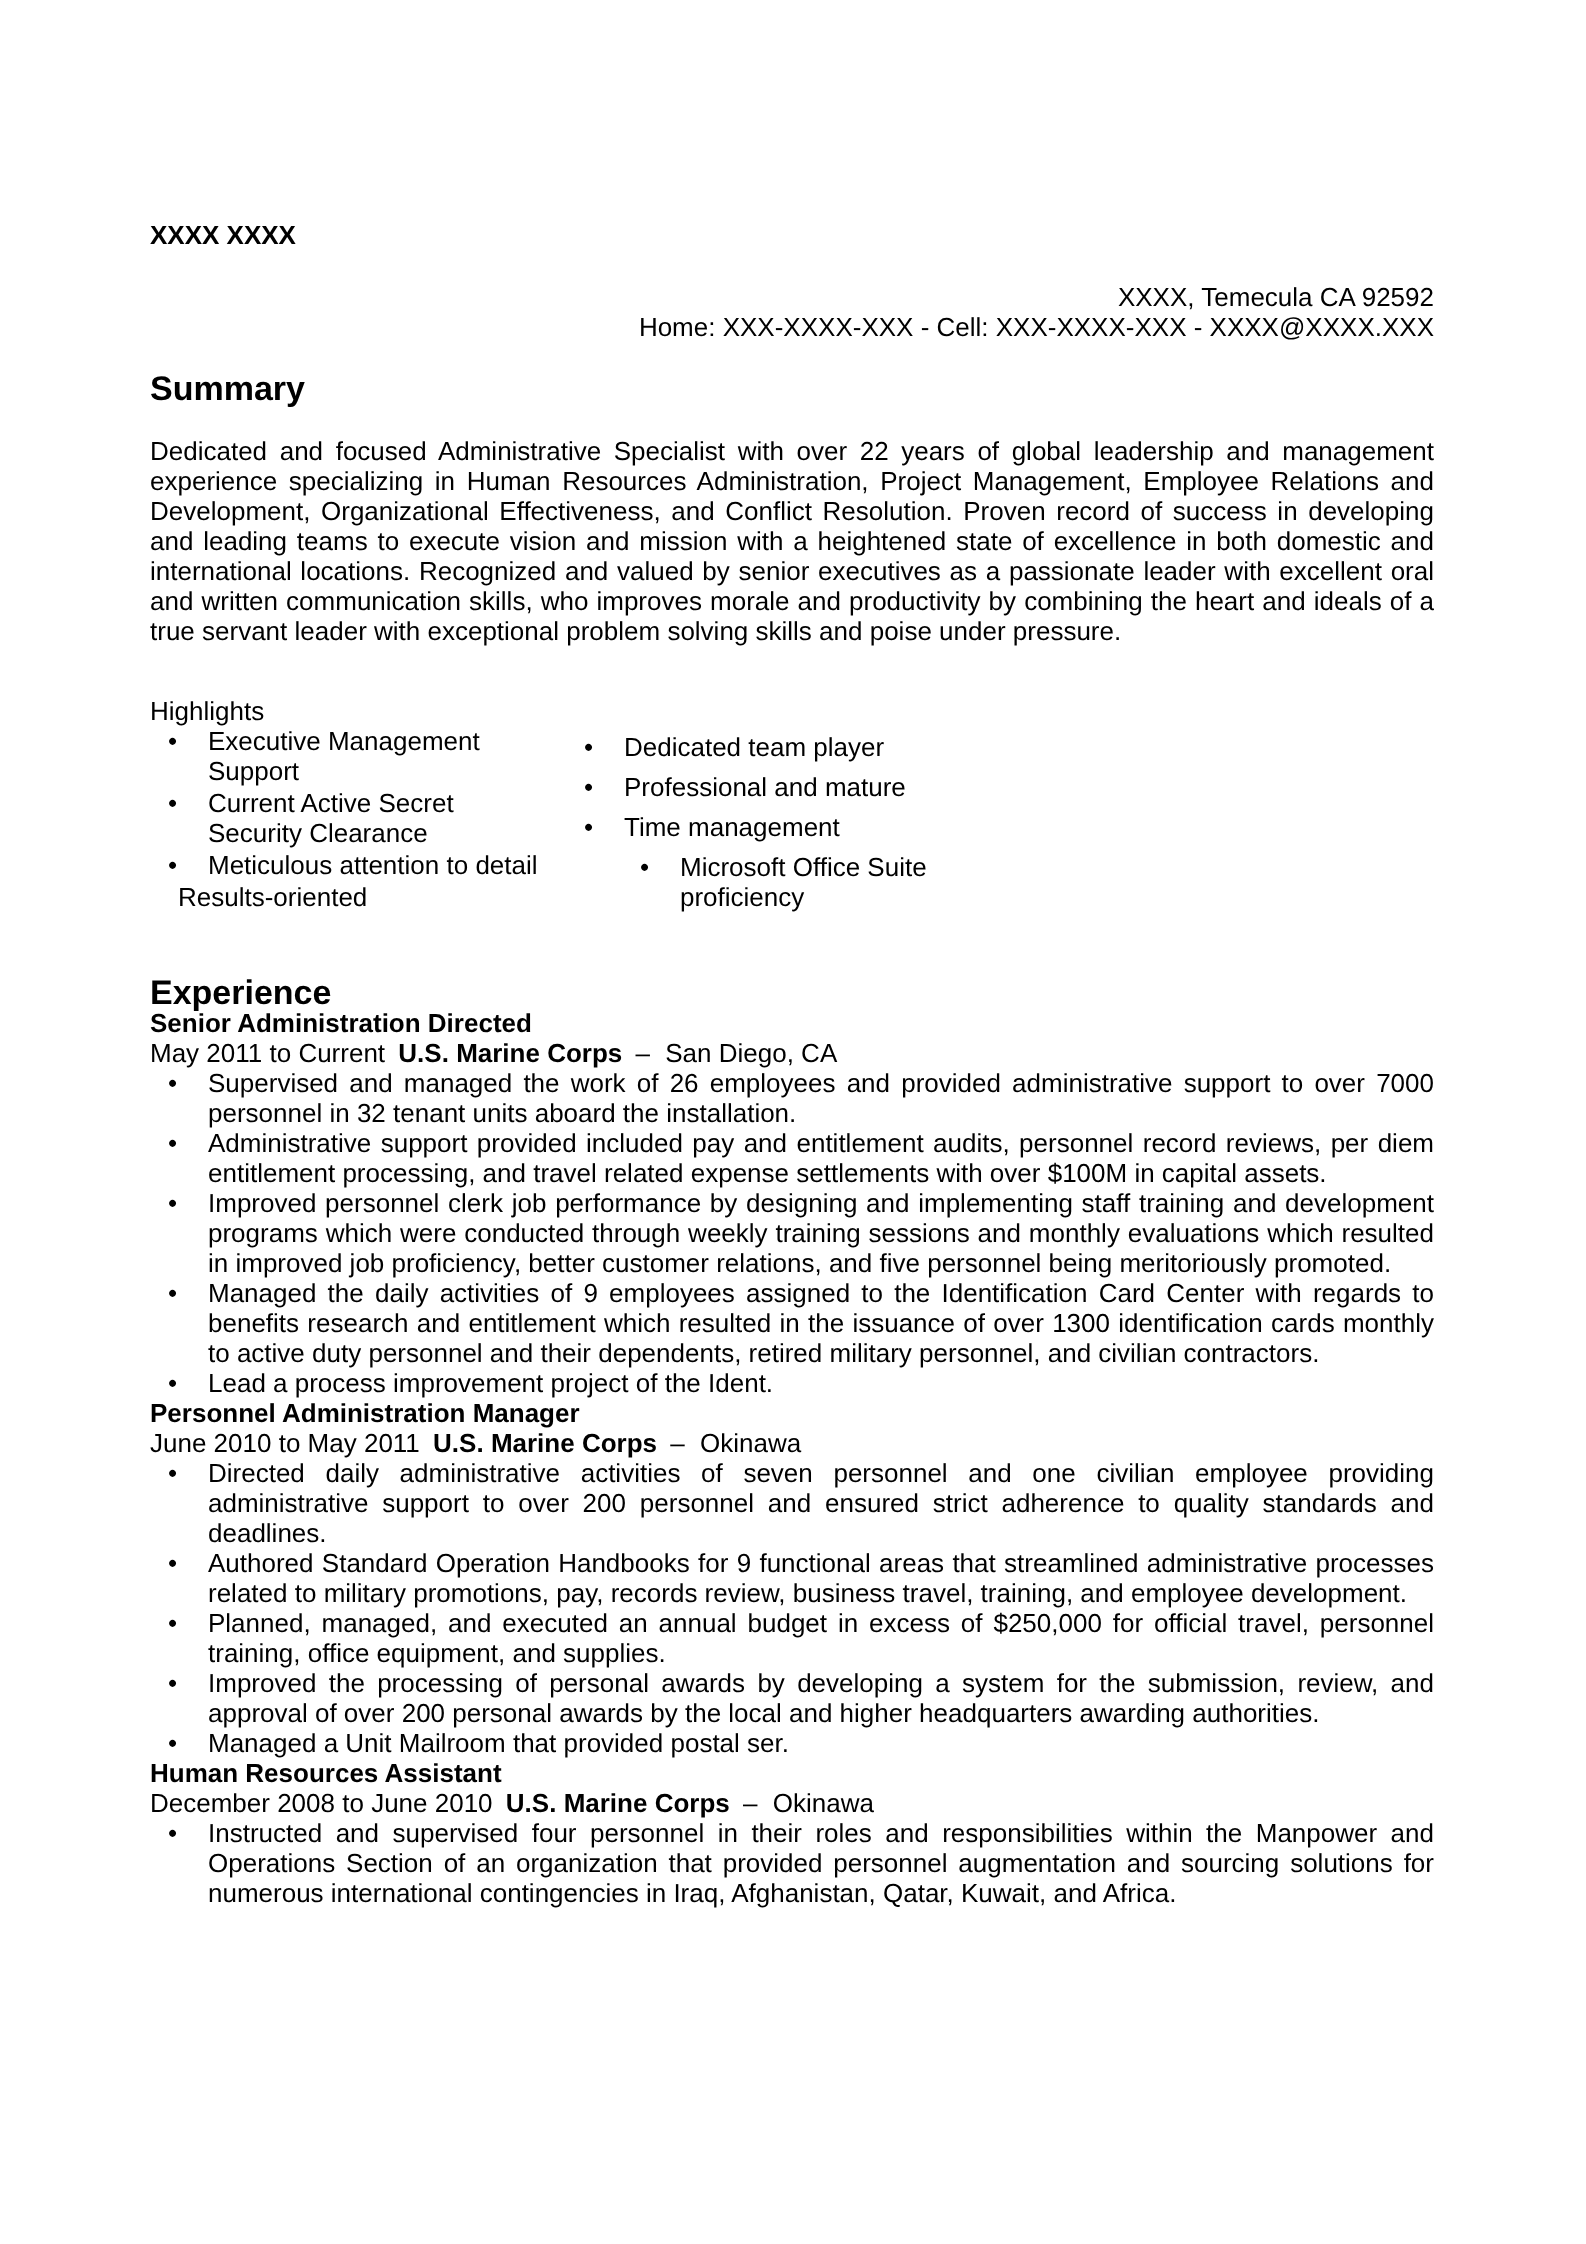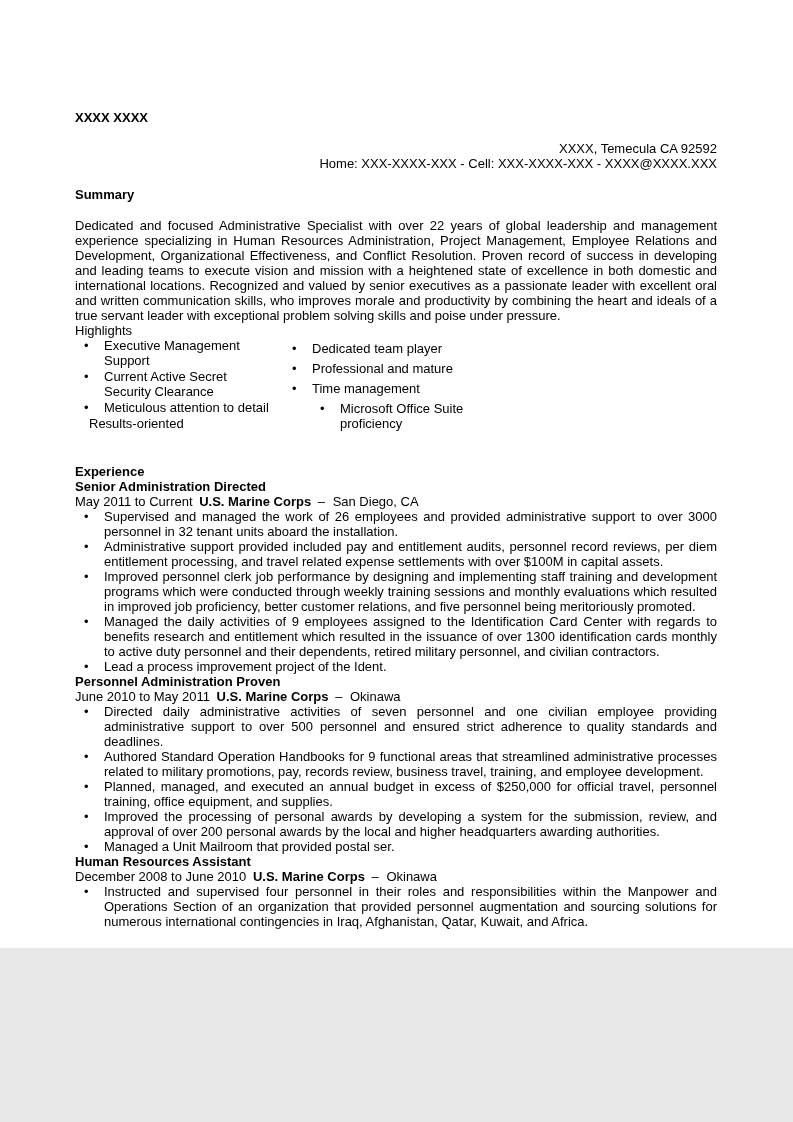--- a/index.html
+++ b/index.html
@@ -1,47 +1,47 @@
 <!DOCTYPE html>
 <html><head>
 <meta charset="utf-8">
 <style>
   html, body { margin: 0; padding: 0; background: #e8e8e8; }
   .page {
     position: relative;
     width: 793px;
-    height: 948px;
+    height: 1122px;
     margin: 0 auto;
     background: #ffffff;
     color: #000000;
     font-family: "Liberation Sans", "DejaVu Sans", sans-serif;
     font-size: 13px;
     line-height: 15px;
     padding: 110px 76px 0 75px;
     box-sizing: border-box;
     overflow: hidden;
   }
   .name {
     font-weight: bold;
   }
   .address-block {
     text-align: right;
     margin-top: 16px;
   }
   .section-heading {
     font-weight: bold;
-    font-size: 13px;
+    font-size: 17px;
     margin: 16px 0 0 0;
   }
   .summary-text {
     margin: 16px 0 0 0;
     text-align: justify;
   }
   .highlights-label {
-    margin-top: 0;
+    margin-top: 25px;
   }
   .highlights-columns {
     display: flex;
     align-items: flex-start;
   }
   .hl-col-left { width: 199px; flex: none; }
   .hl-col-right { margin-left: 16px; flex: none; width: 200px; }
   ul.plain {
     margin: 0;
     padding: 0 0 0 29px;
@@ -120,38 +120,38 @@
 
   <div class="job">
     <div class="job-title">Senior Administration Directed</div>
     <div class="job-meta">
       <span class="job-dates">May 2011 to Current</span>
       <span class="job-company">U.S. Marine Corps</span>
       <span class="job-sep">–</span>
       <span class="job-location">San Diego, CA</span>
     </div>
     <ul class="job-bullets">
-      <li>Supervised and managed the work of 26 employees and provided administrative support to over 3000 personnel in 32 tenant units aboard the installation.</li>
+      <li>Supervised and managed the work of 26 employees and provided administrative support to over 7000 personnel in 32 tenant units aboard the installation.</li>
       <li>Administrative support provided included pay and entitlement audits, personnel record reviews, per diem entitlement processing, and travel related expense settlements with over $100M in capital assets.</li>
       <li>Improved personnel clerk job performance by designing and implementing staff training and development programs which were conducted through weekly training sessions and monthly evaluations which resulted in improved job proficiency, better customer relations, and five personnel being meritoriously promoted.</li>
       <li>Managed the daily activities of 9 employees assigned to the Identification Card Center with regards to benefits research and entitlement which resulted in the issuance of over 1300 identification cards monthly to active duty personnel and their dependents, retired military personnel, and civilian contractors.</li>
       <li>Lead a process improvement project of the Ident.</li>
     </ul>
   </div>
 
   <div class="job">
-    <div class="job-title">Personnel Administration Proven</div>
+    <div class="job-title">Personnel Administration Manager</div>
     <div class="job-meta">
       <span class="job-dates">June 2010 to May 2011</span>
       <span class="job-company">U.S. Marine Corps</span>
       <span class="job-sep">–</span>
       <span class="job-location">Okinawa</span>
     </div>
     <ul class="job-bullets">
-      <li>Directed daily administrative activities of seven personnel and one civilian employee providing administrative support to over 500 personnel and ensured strict adherence to quality standards and deadlines.</li>
+      <li>Directed daily administrative activities of seven personnel and one civilian employee providing administrative support to over 200 personnel and ensured strict adherence to quality standards and deadlines.</li>
       <li>Authored Standard Operation Handbooks for 9 functional areas that streamlined administrative processes related to military promotions, pay, records review, business travel, training, and employee development.</li>
       <li>Planned, managed, and executed an annual budget in excess of $250,000 for official travel, personnel training, office equipment, and supplies.</li>
       <li>Improved the processing of personal awards by developing a system for the submission, review, and approval of over 200 personal awards by the local and higher headquarters awarding authorities.</li>
       <li>Managed a Unit Mailroom that provided postal ser.</li>
     </ul>
   </div>
 
   <div class="job">
     <div class="job-title">Human Resources Assistant</div>
     <div class="job-meta">

